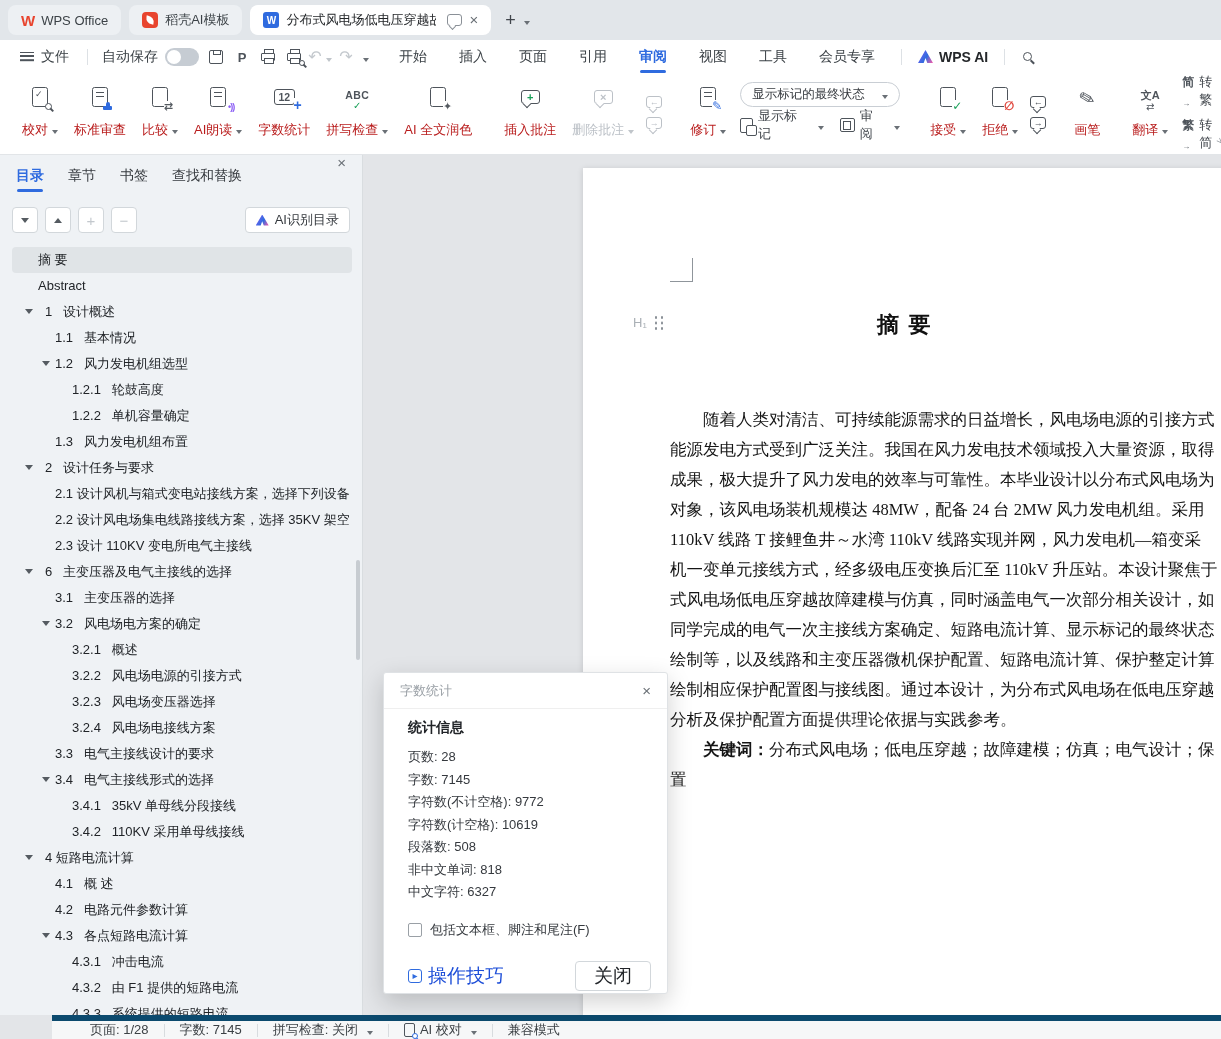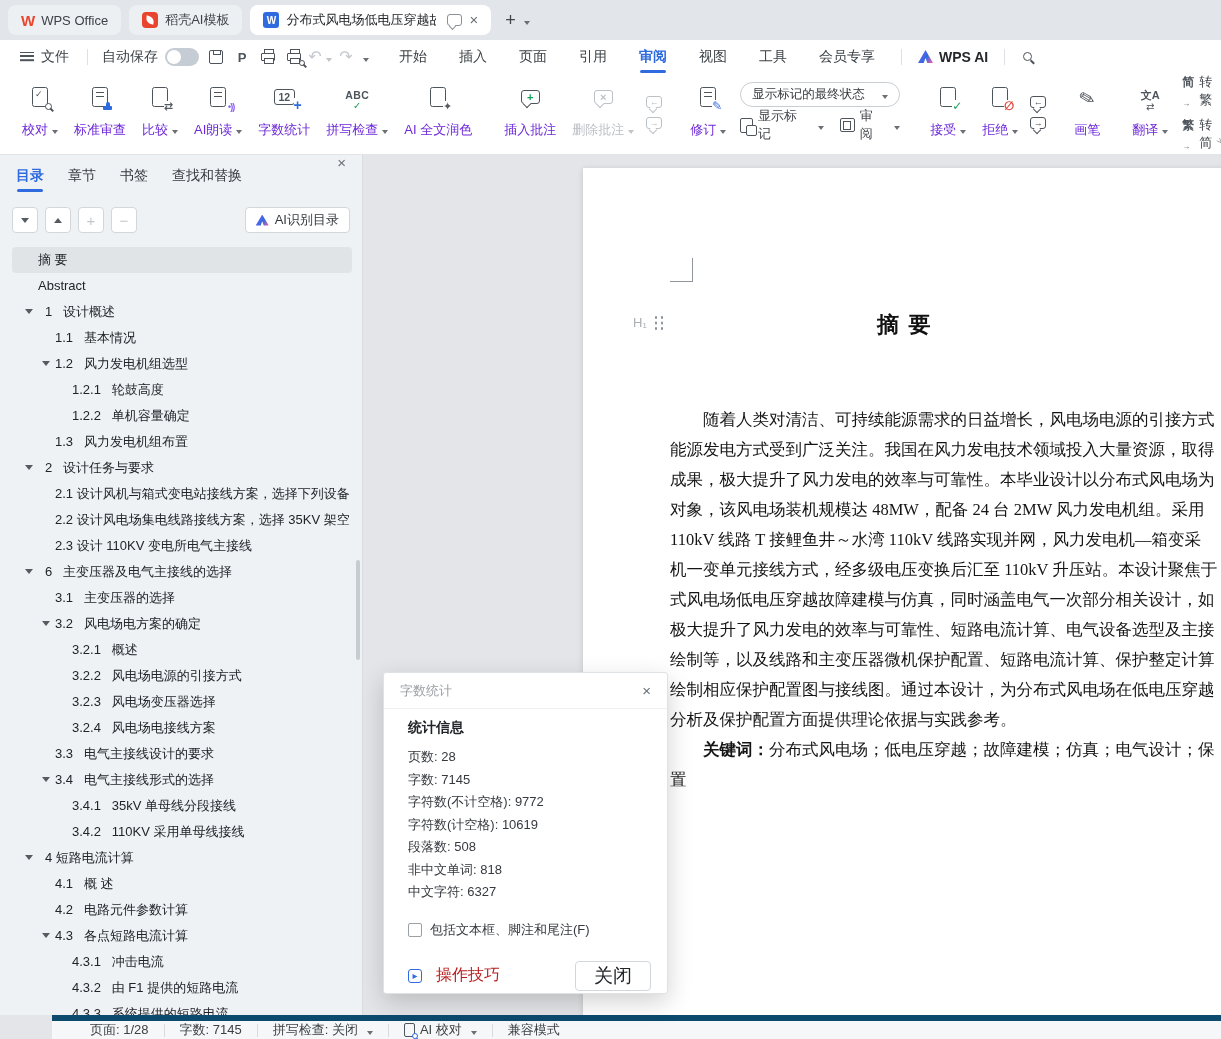--- a/index.html
+++ b/index.html
@@ -50,21 +50,21 @@
   .menu-item { padding:0 16px; height:33px; display:flex; align-items:center; position:relative; cursor:default; }
   .menu-item.active { color:#2f6bdf; font-weight:600; }
   .menu-item.active::after { content:""; position:absolute; left:50%; transform:translateX(-50%); bottom:0; width:26px; height:3px; border-radius:2px; background:#2f6bdf; }
   .wpsai { display:flex; align-items:center; gap:6px; font-weight:700; color:#24272a; padding:0 6px; }
   .ai-mark { width:15px; height:13px; background:linear-gradient(120deg,#8a5cf5,#2f6bdf 55%,#ff5ca8); clip-path:polygon(50% 0,100% 100%,62% 100%,50% 62%,38% 100%,0 100%); }
   .i-search { width:9px; height:9px; border:1.7px solid #4e545b; border-radius:50%; position:relative; margin:0 8px; }
   .i-search::after { content:""; position:absolute; right:-4px; bottom:-3px; width:5px; height:1.7px; background:#4e545b; transform:rotate(45deg); }
 
   
   .ribbon { position:absolute; left:0; top:73px; width:100%; height:82px; background:#fff; border-bottom:1px solid #e2e5e8; display:flex; align-items:stretch; padding:4px 8px 6px 14px; }
-  .rbtn { display:flex; flex-direction:column; align-items:center; justify-content:center; gap:8px; padding:0 8px; font-size:13px; color:#6d28d9; white-space:nowrap; }
+  .rbtn { display:flex; flex-direction:column; align-items:center; justify-content:center; gap:8px; padding:0 8px; font-size:13px; color:#b91c1c; white-space:nowrap; }
   .rbtn .lab { display:flex; align-items:center; }
   .vdiv { width:1px; background:#e6e9ec; margin:10px 8px; }
   .disabled, .disabled .lab { color:#bcc1c7 !important; }
   .icn { height:26px; display:flex; align-items:flex-start; justify-content:center; position:relative; color:#4e545b; }
   .disabled .icn { color:#bcc1c7; }
 
   .i-doc { width:16px; height:20px; border:1.5px solid currentColor; border-radius:2.5px; position:relative; display:inline-block; }
   .i-doc.lines::before { content:""; position:absolute; left:3px; top:4px; width:8px; height:1.5px; background:currentColor; box-shadow:0 4px 0 currentColor; }
   .i-doc::after { position:absolute; right:-7px; bottom:-6px; background:#fff; font-size:12px; font-weight:700; line-height:1; content:""; }
   .d-check::after { content:"✓"; color:#18a058; }
@@ -159,21 +159,21 @@
   
   .dialog { position:absolute; left:383px; top:672px; width:285px; height:322px; background:#fff; border:1px solid #dfe2e5; border-radius:3px; box-shadow:0 8px 24px rgba(0,0,0,.18); z-index:50; }
   .dlg-title { height:36px; display:flex; align-items:center; padding:0 16px; font-size:13px; color:#9aa0a6; border-bottom:1px solid #efefef; }
   .dlg-title .xmark { margin-left:auto; }
   .dlg-body { padding:10px 24px 0; }
   .dlg-section { font-size:14px; font-weight:700; color:#212428; margin-bottom:9px; }
   .stat-row { font-size:13px; color:#35393e; line-height:22.5px; }
   .dlg-check { display:flex; align-items:center; gap:8px; margin-top:17px; font-size:13px; color:#35393e; }
   .checkbox { width:14px; height:14px; border:1.4px solid #9aa0a6; border-radius:2px; background:#fff; flex:0 0 auto; }
   .dlg-footer { display:flex; align-items:center; margin-top:22px; padding-right:-8px; }
-  .tips { display:flex; align-items:center; gap:14px; color:#b91c1c; font-size:16px; }
+  .tips { display:flex; align-items:center; gap:6px; color:#1d4ed8; font-size:19px; }
   .play-ic { width:14px; height:14px; border:1.5px solid #2f6bdf; border-radius:3px; display:flex; align-items:center; justify-content:center; }
   .play-ic::after { content:"▸"; font-size:10px; color:#2f6bdf; line-height:1; }
   .close-btn { margin-left:auto; margin-right:-8px; width:76px; height:30px; border:1px solid #d2d7db; border-radius:4px; background:#fff; font-size:19px; color:#212428; display:flex; align-items:center; justify-content:center; }
 
   
   .statusbar { position:absolute; left:16px; top:1015px; width:100%; height:24px; background:#f6f7f8; border-top:6px solid #0c4a6e; display:flex; align-items:center; padding-left:38px; font-size:13px; color:#3c4145;margin-left:36px; }
   .sdiv { width:1px; height:13px; background:#d8dcdf; margin:0 15px; }
   .s-item { display:flex; align-items:center; gap:5px; }
   .i-docmag { width:11px; height:14px; border:1.4px solid #4e545b; border-radius:2px; position:relative; }
   .i-docmag .mag { right:-4px; bottom:-3px; width:6px; height:6px; color:#2f6bdf; }
@@ -490,21 +490,21 @@
       </div>
       <div class="doc-heading">摘 要</div>
       <div class="doc-body">
           <div class="dline indent"><span>随着人类对清洁、可持续能源需求的日益增长，风电场电源的引接方式</span></div>
           <div class="dline"><span>能源发电方式受到广泛关注。我国在风力发电技术领域投入大量资源，取得</span></div>
           <div class="dline"><span>成果，极大提升了风力发电的效率与可靠性。本毕业设计以分布式风电场为</span></div>
           <div class="dline"><span>对象，该风电场装机规模达 48MW，配备 24 台 2MW 风力发电机组。采用</span></div>
           <div class="dline"><span>110kV 线路 T 接鲤鱼井～水湾 110kV 线路实现并网，风力发电机—箱变采</span></div>
           <div class="dline"><span>机一变单元接线方式，经多级电压变换后汇至 110kV 升压站。本设计聚焦于</span></div>
           <div class="dline"><span>式风电场低电压穿越故障建模与仿真，同时涵盖电气一次部分相关设计，如</span></div>
-          <div class="dline"><span>极大提升了风力发电的效率与可靠性、短路电流计算、电气设备选型及主接</span></div>
+          <div class="dline"><span>同学完成的电气一次主接线方案确定、短路电流计算、显示标记的最终状态</span></div>
           <div class="dline"><span>绘制等，以及线路和主变压器微机保护配置、短路电流计算、保护整定计算</span></div>
           <div class="dline"><span>绘制相应保护配置图与接线图。通过本设计，为分布式风电场在低电压穿越</span></div>
           <div class="dline"><span>分析及保护配置方面提供理论依据与实践参考。</span></div>
           <div class="dline indent"><b>关键词：</b><span>分布式风电场；低电压穿越；故障建模；仿真；电气设计；保</span></div>
           <div class="dline"><span>置</span></div>
         </div>
     </div>
   </div>
 
   <div class="dialog">

